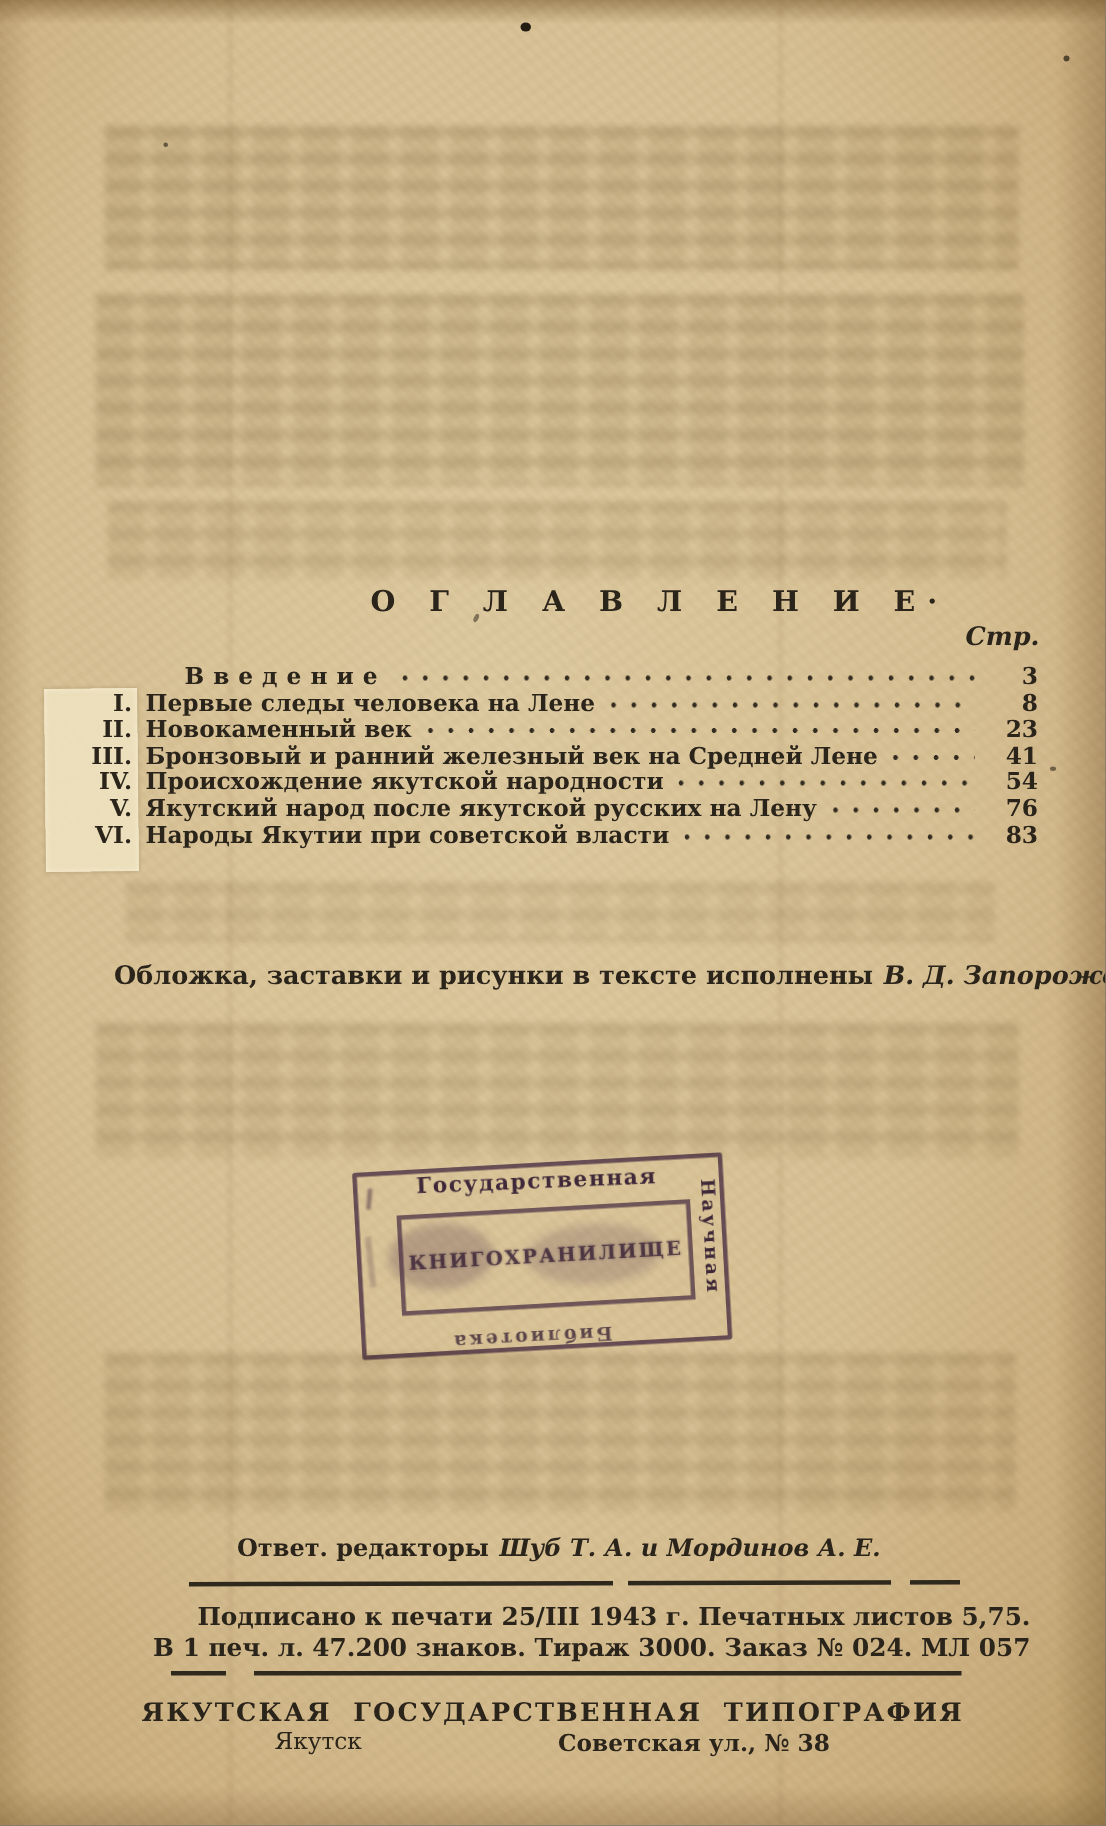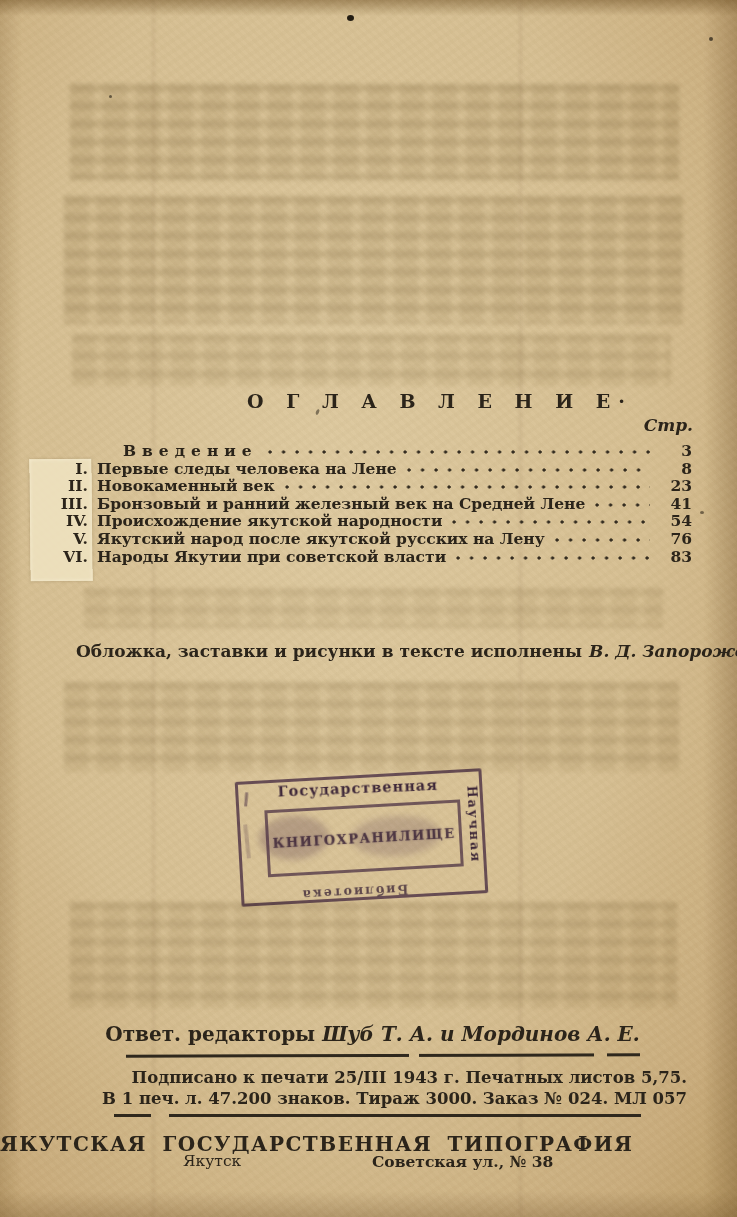--- a/index.html
+++ b/index.html
@@ -99,39 +99,39 @@
     display:flex;align-items:center;justify-content:center;
     font-size:13px;font-weight:bold;letter-spacing:1.5px;
     color:rgba(74,53,96,.8);
     text-shadow:0 0 2px rgba(84,58,110,.5);
   }
   .stamp-smudge{position:absolute;border-radius:50%;filter:blur(3px);background:rgba(104,76,130,.28);}
   .stamp-mark{position:absolute;background:rgba(84,58,110,.5);filter:blur(.6px);}
   
   .editors{
     position:absolute;left:0;right:40px;top:1022px;text-align:center;
-    font-size:20px;font-weight:bold;white-space:nowrap;padding-left:48px;
+    font-size:16px;font-weight:bold;white-space:nowrap;padding-left:48px;
   }
   .editors .names{font-style:italic;margin-left:7px;}
   .rule{position:absolute;height:3px;background:#2f281d;}
   .rule-1{
     left:126px;top:1054px;width:514px;transform:rotate(-.15deg);
     background:linear-gradient(to right,#2f281d 0 55%,rgba(0,0,0,0) 55% 57%,#2f281d 57% 91%,rgba(0,0,0,0) 91% 93.5%,#2f281d 93.5% 100%);
   }
   .imprint{
     position:absolute;left:0;right:50px;top:1068px;text-align:right;
     font-size:16.5px;font-weight:bold;line-height:20.5px;white-space:nowrap;
   }
   .rule-2{
     left:114px;top:1114px;width:527px;
     background:linear-gradient(to right,#2f281d 0 7%,rgba(0,0,0,0) 7% 10.5%,#2f281d 10.5% 100%);
   }
   .printer-name{
-    position:absolute;left:0;right:0;top:1132px;text-align:left;
-    font-size:20px;font-weight:bold;letter-spacing:1.5px;word-spacing:7px;white-space:nowrap;
+    position:absolute;left:0;right:0;top:1132px;text-align:center;
+    font-size:17px;font-weight:bold;letter-spacing:1.5px;word-spacing:7px;white-space:nowrap;
   }
   .printer-city{position:absolute;left:183px;top:1152px;font-size:15.5px;font-weight:normal;}
   .printer-address{position:absolute;left:372px;top:1152px;font-size:15.5px;font-weight:bold;}
 </style>
 </head>
 <body>
 
 <div class="page">
   <div class="grain"></div>
   <div class="crease" style="left:152px"></div>

